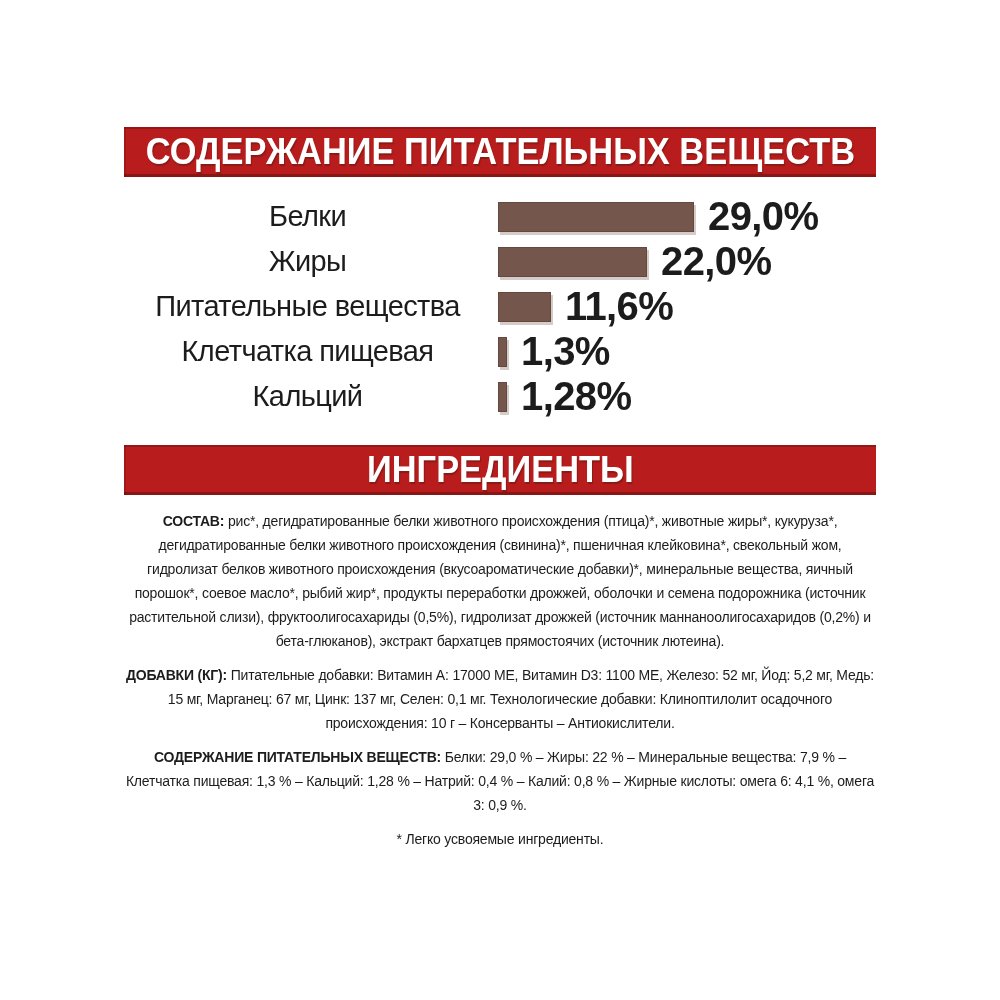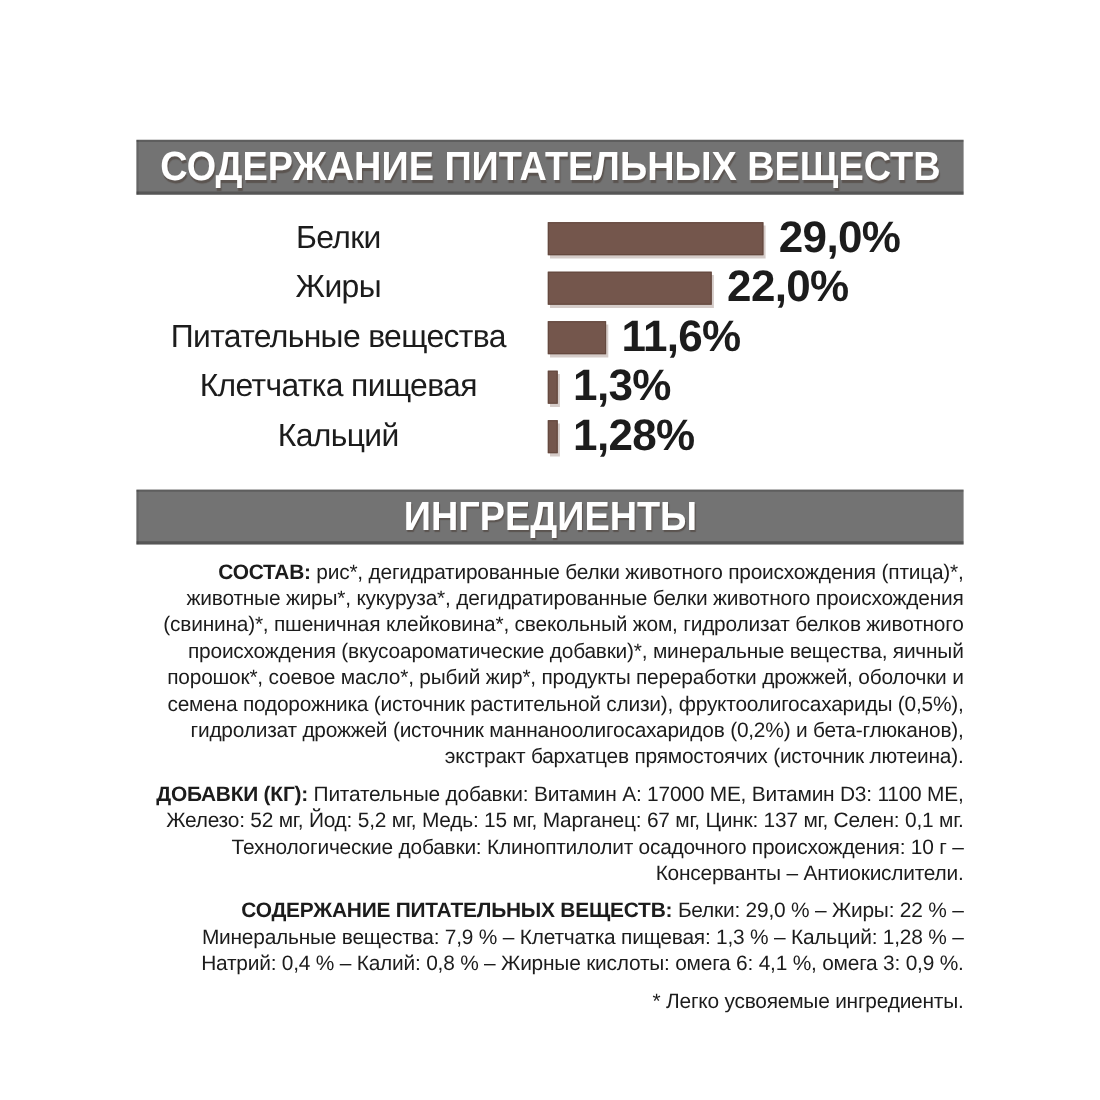--- a/index.html
+++ b/index.html
@@ -9,21 +9,21 @@
     color: #1c1c1c;
     position: relative;
   }
   .content {
     position: absolute;
     left: 124px; top: 127px;
     width: 752px;
   }
   .banner {
     height: 50px;
-    background: #737373;
+    background: #b91c1c;
     display: flex; align-items: center; justify-content: center;
     box-shadow: inset 0 2px 0 rgba(0,0,0,0.18),
                 inset 0 -3px 0 rgba(0,0,0,0.25),
                 inset 2px 0 0 rgba(0,0,0,0.12);
   }
   .banner-text {
     color: #ffffff;
     font-weight: bold;
     font-size: 37px;
     white-space: nowrap;
@@ -54,24 +54,24 @@
   .chart-value {
     font-weight: bold;
     font-size: 40px;
     margin-left: 14px;
     letter-spacing: -0.6px;
     white-space: nowrap;
   }
   .text-blocks { margin-top: 14px; }
   .text-blocks p {
     margin: 0 0 10px 0;
-    font-size: 19px;
+    font-size: 14px;
     line-height: 24px;
     letter-spacing: -0.2px;
-    text-align: right;
+    text-align: center;
   }
   .text-blocks p strong { font-weight: bold; }
   .footnote { margin-top: 4px !important; }
 </style>
 </head>
 <body>
 
 <div class="content">
 
   <div class="banner">

